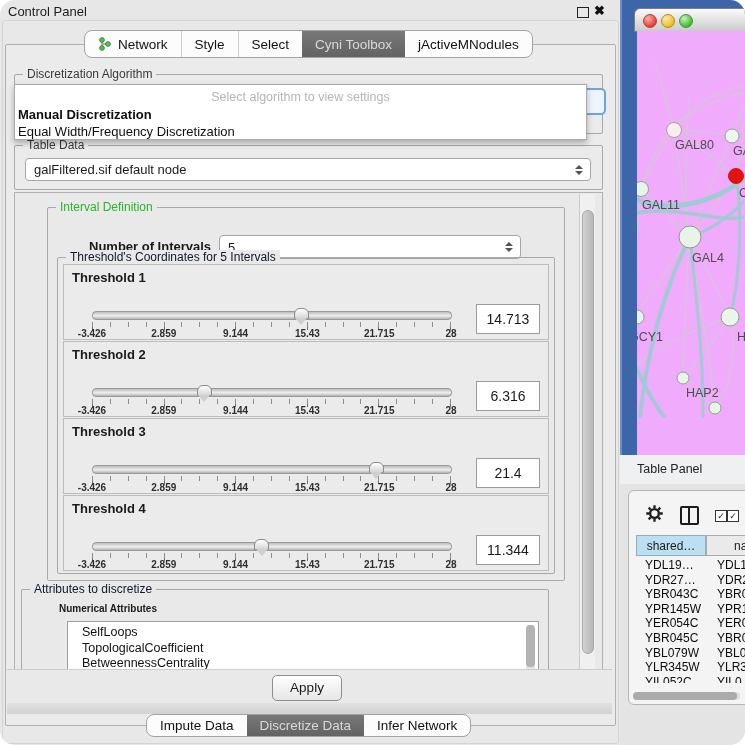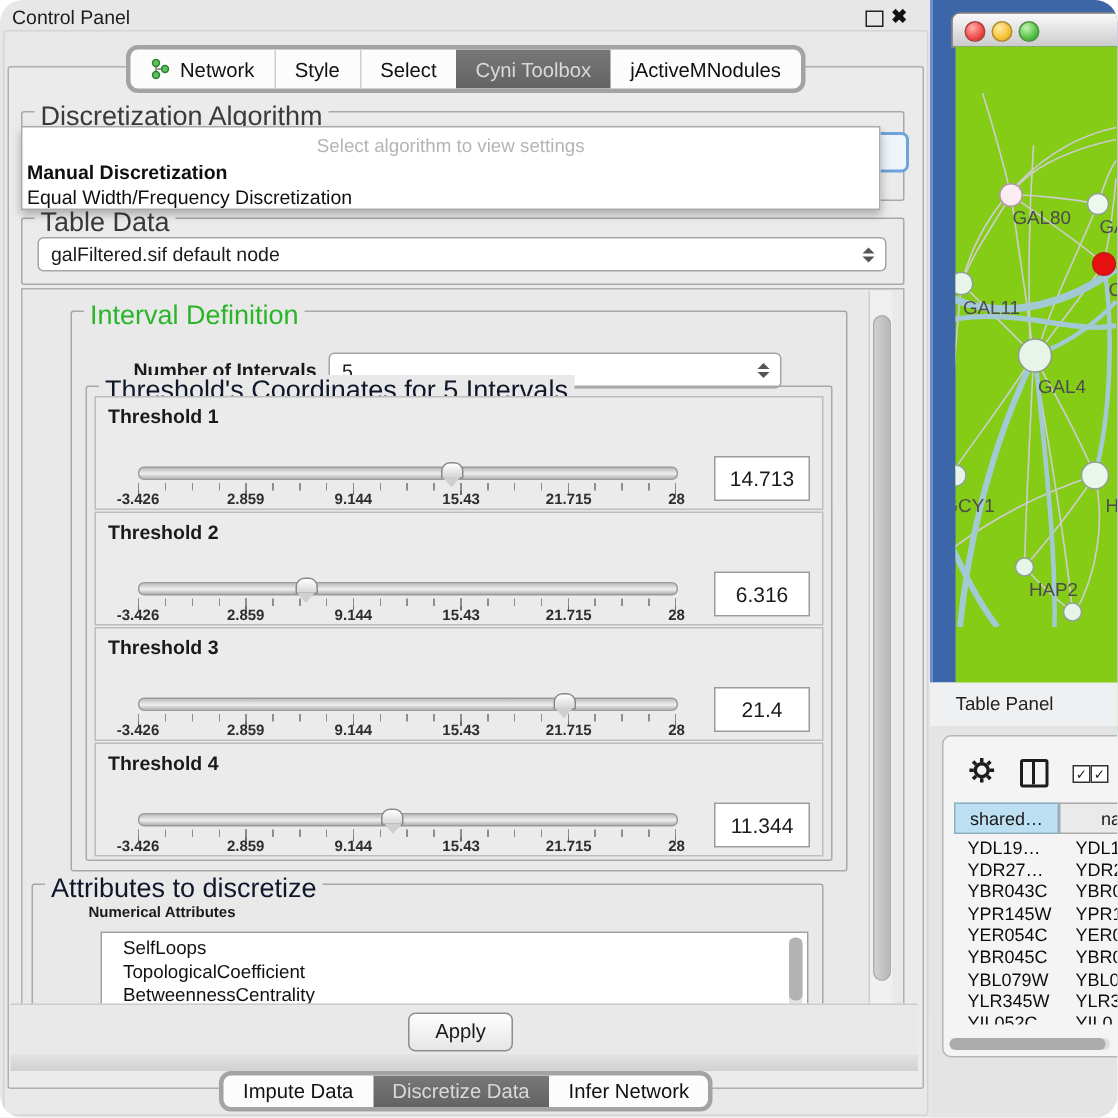--- a/index.html
+++ b/index.html
@@ -11,32 +11,32 @@
   .cp-title{left:8px;top:4px;font-size:13px;color:#1c1c1c;}
   .float-icon{left:577px;top:7px;width:10px;height:9px;border:1.5px solid #222;background:transparent;}
   .close-icon{left:594px;top:3px;font-size:13px;font-weight:bold;color:#111;}
 
   
   .cp-window{left:2px;top:20px;width:615px;height:722px;border:1px solid #d4d4d4;border-radius:3px;background:#e8e8e8;}
   .tab-outer{left:5px;top:44px;width:609px;height:680px;border:1px solid #b0b0b0;border-radius:2px;background:#ebebeb;}
   .page-shadow{left:7px;top:702px;width:605px;height:12px;background:linear-gradient(#e3e3e3,#d1d1d1);}
 
   
-  .tabbar{display:flex;background:#fcfcfc;border:3px solid #a3a3a3;border-radius:8px;overflow:hidden;z-index:6;}
+  .tabbar{display:flex;background:#fcfcfc;border:1px solid #a3a3a3;border-radius:8px;overflow:hidden;z-index:6;}
   .top-tabs{left:84px;top:30px;height:26px;}
   .bottom-tabs{left:146px;top:714px;height:21px;}
   .tab{display:flex;align-items:center;padding:0 13px;font-size:13.5px;color:#111;white-space:nowrap;border-left:1px solid #cfcfcf;}
   .tab:first-child{border-left:none;}
   .tab.sel{background:linear-gradient(#787878,#636363);color:#d9d9d9;border-left:none;}
   .tab.sel + .tab{border-left:none;}
   .tab .nicon{margin-right:6px;display:inline-flex;}
 
   
   .group{border:1px solid #a8a8a8;border-radius:2px;}
-  .gtitle{position:absolute;top:-8px;left:8px;padding:0 4px;font-size:18px;background:#ebebeb;color:#3a3a3a;}
+  .gtitle{position:absolute;top:-8px;left:8px;padding:0 4px;font-size:12px;background:#ebebeb;color:#3a3a3a;}
   .gtitle.green{color:#2ab52a;background:#e9e9e9;}
   .gtitle.blue{color:#0f172a;background:#e9e9e9;}
 
   
   .algo-group{left:14px;top:74px;width:587px;height:58px;}
   .combo-frag{left:572px;top:88px;width:30px;height:23px;border:2px solid #6fa3dc;border-radius:5px;background:#eef4fb;z-index:4;}
   .popup{left:14px;top:84px;width:571px;height:54px;background:#fff;border:1px solid #ababab;
      box-shadow:0 3px 6px rgba(0,0,0,.28);z-index:20;}
   .popup-header{text-align:center;color:#b5b5b5;font-size:12.5px;padding-top:5px;height:16px;}
   .popup-opt{font-size:13px;padding:1px 3px;color:#0f0f0f;line-height:15px;}
@@ -90,21 +90,21 @@
      background:linear-gradient(#fefefe,#e6e6e6);font-size:13.5px;text-align:center;line-height:23px;}
 
   
   .blue-frame{left:620px;top:0;width:125px;height:455px;background:#3c66a8;border-left:2px solid #6b8fd0;}
   .mac-titlebar{left:634px;top:8px;width:111px;height:22px;background:linear-gradient(#fafafa,#cbcbcb);
      border:1px solid #7e7e7e;border-right:none;border-top-left-radius:6px;}
   .tl{position:absolute;top:5px;width:12px;height:12px;border-radius:50%;}
   .tl.red{left:8px;background:radial-gradient(circle at 35% 30%,#ffb0a8,#ef4c48 60%,#bf1d1d);border:1px solid #a94141;}
   .tl.yellow{left:26px;background:radial-gradient(circle at 35% 30%,#ffe9a8,#f7c337 60%,#cf9413);border:1px solid #b08c2e;}
   .tl.green{left:44px;background:radial-gradient(circle at 35% 30%,#c9f3b9,#54c244 60%,#2f9427);border:1px solid #4f9044;}
-  .net-canvas{left:637px;top:31px;width:108px;height:456px;background:#84cc16;}
+  .net-canvas{left:637px;top:31px;width:108px;height:456px;background:#f0abfc;}
   .net-canvas svg{display:block;}
 
   
   .tp-bar{left:620px;top:455px;width:125px;height:29px;background:#eef0f1;border-bottom:5px solid #14b8a6;}
   .tp-bar span{position:absolute;left:17px;top:7px;font-size:12.5px;color:#222;}
   .tp-bg{left:620px;top:484px;width:125px;height:261px;background:#e4e4e4;}
   .tp-panel{left:628px;top:490px;width:117px;height:213px;background:#f4f4f4;border:1px solid #b5b5b5;
      border-radius:6px 0 0 6px;overflow:hidden;}
   .tp-gear{left:16px;top:13px;}
   .tp-colicon{left:51px;top:15px;width:15px;height:15px;border:2px solid #1c1c1c;border-radius:2px;}

